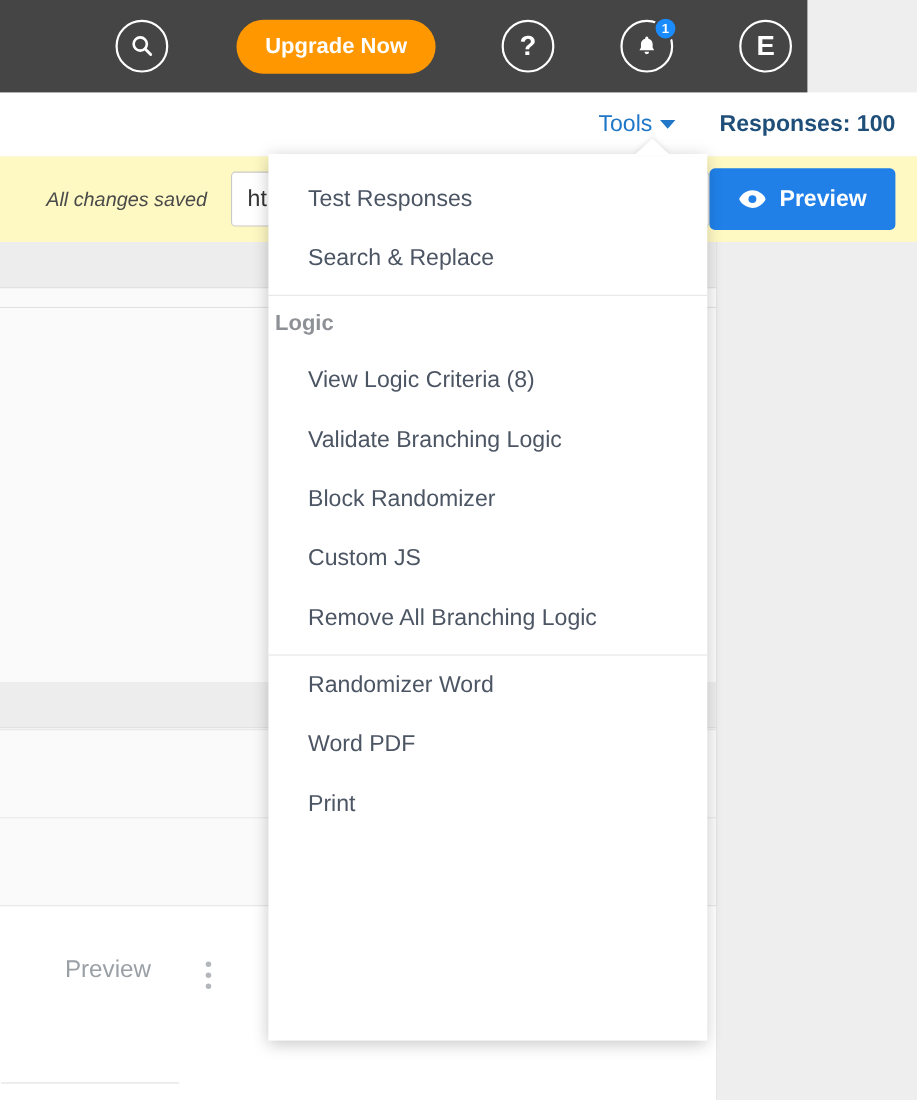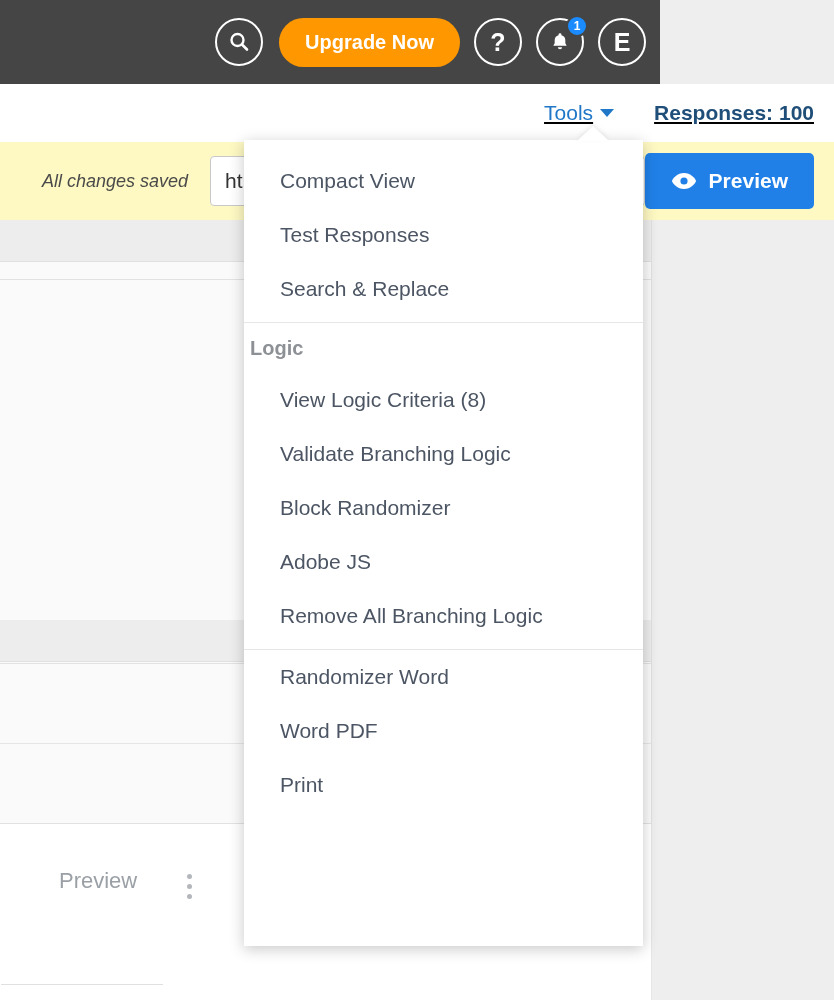--- a/index.html
+++ b/index.html
@@ -6,25 +6,26 @@
   html, body {
     width: 834px; height: 1000px;
     overflow: hidden;
     font-family: "Liberation Sans", sans-serif;
     background: #eeeeee;
   }
   #root { position: relative; width: 834px; height: 1000px; }
 
   
   .topbar {
-    position: absolute; left: 0; top: 0; width: 660px; height: 84px;
+    position: absolute; left: 0; top: 0; width: 734px; height: 84px;
     background: #454545;
     display: flex; align-items: center; justify-content: flex-end;
     padding-right: 14px;
     z-index: 40;
+    gap: 46px;
   }
   .circle-btn {
     width: 48px; height: 48px; border-radius: 50%;
     border: 2px solid #ffffff;
     display: flex; align-items: center; justify-content: center;
     color: #ffffff; margin-left: 14px; position: relative;
     flex: 0 0 auto;
   }
   .circle-btn .glyph {
     font-size: 25px; font-weight: bold; line-height: 1;
@@ -45,21 +46,21 @@
     font-size: 12px; font-weight: bold;
     display: flex; align-items: center; justify-content: center;
     padding: 0 5px; border: 2px solid #454545;
   }
 
   
   .subheader {
     position: absolute; left: 0; top: 84px; width: 834px; height: 58px;
     background: #ffffff;
     display: flex; align-items: center; justify-content: flex-end;
-    padding-right: 20px; z-index: 30; text-decoration: underline;
+    padding-right: 20px; z-index: 30;
   }
   .tools-link {
     color: #2077c8; font-size: 21px; cursor: pointer;
     display: flex; align-items: center; gap: 7px;
     margin-right: 40px;
   }
   .caret-down {
     width: 0; height: 0; border-left: 7px solid transparent;
     border-right: 7px solid transparent; border-top: 8px solid #2077c8;
   }
@@ -238,33 +239,32 @@
       </svg>
       <span>Preview</span>
     </button>
   </div>
 
   <div class="menu-arrow"></div>
 
   <div class="menu">
 
     <div style="padding-top:14px;">
-      <div class="menu-item">Compact View</div>
       <div class="menu-item">Test Responses</div>
       <div class="menu-item">Search &amp; Replace</div>
     </div>
 
     <div class="menu-divider"></div>
 
     <div>
       <div class="menu-group-title">Logic</div>
       <div class="menu-item">View Logic Criteria (8)</div>
       <div class="menu-item">Validate Branching Logic</div>
       <div class="menu-item">Block Randomizer</div>
-      <div class="menu-item">Adobe JS</div>
+      <div class="menu-item">Custom JS</div>
       <div class="menu-item">Remove All Branching Logic</div>
     </div>
 
     <div class="menu-divider"></div>
 
     <div>
       <div class="menu-item">Randomizer Word</div>
       <div class="menu-item">Word PDF</div>
       <div class="menu-item">Print</div>
     </div>

